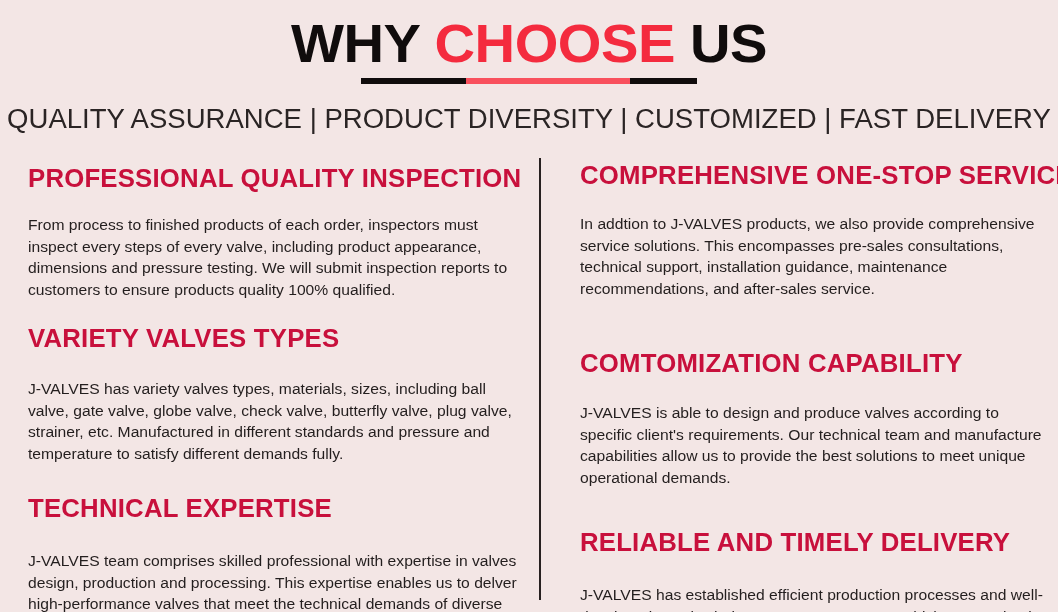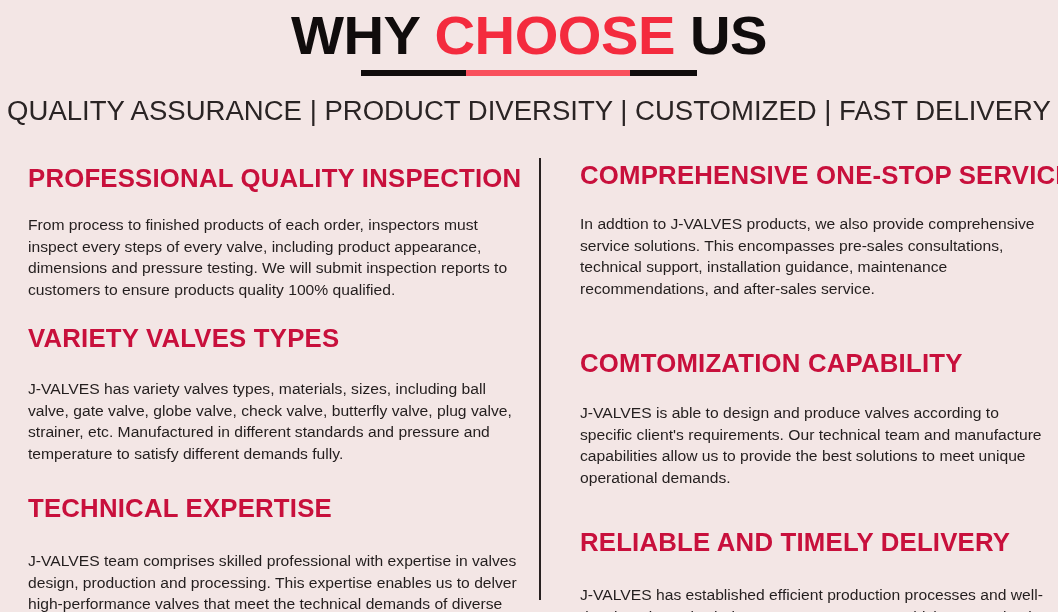--- a/index.html
+++ b/index.html
@@ -11,21 +11,21 @@
     height: 612px;
     background: #f3e6e5;
     font-family: "Liberation Sans", sans-serif;
     overflow: hidden;
     position: relative;
   }
 
   
   .header {
     width: 100%;
-    padding-top: 8px;
+    padding-top: 16px;
     text-align: center;
   }
   .title {
     font-family: "Liberation Sans Narrow", "Liberation Sans", sans-serif;
     font-weight: bold;
     font-size: 53px;
     line-height: 56px;
     letter-spacing: -0.5px;
     transform: scaleX(1.06);
     white-space: nowrap;

